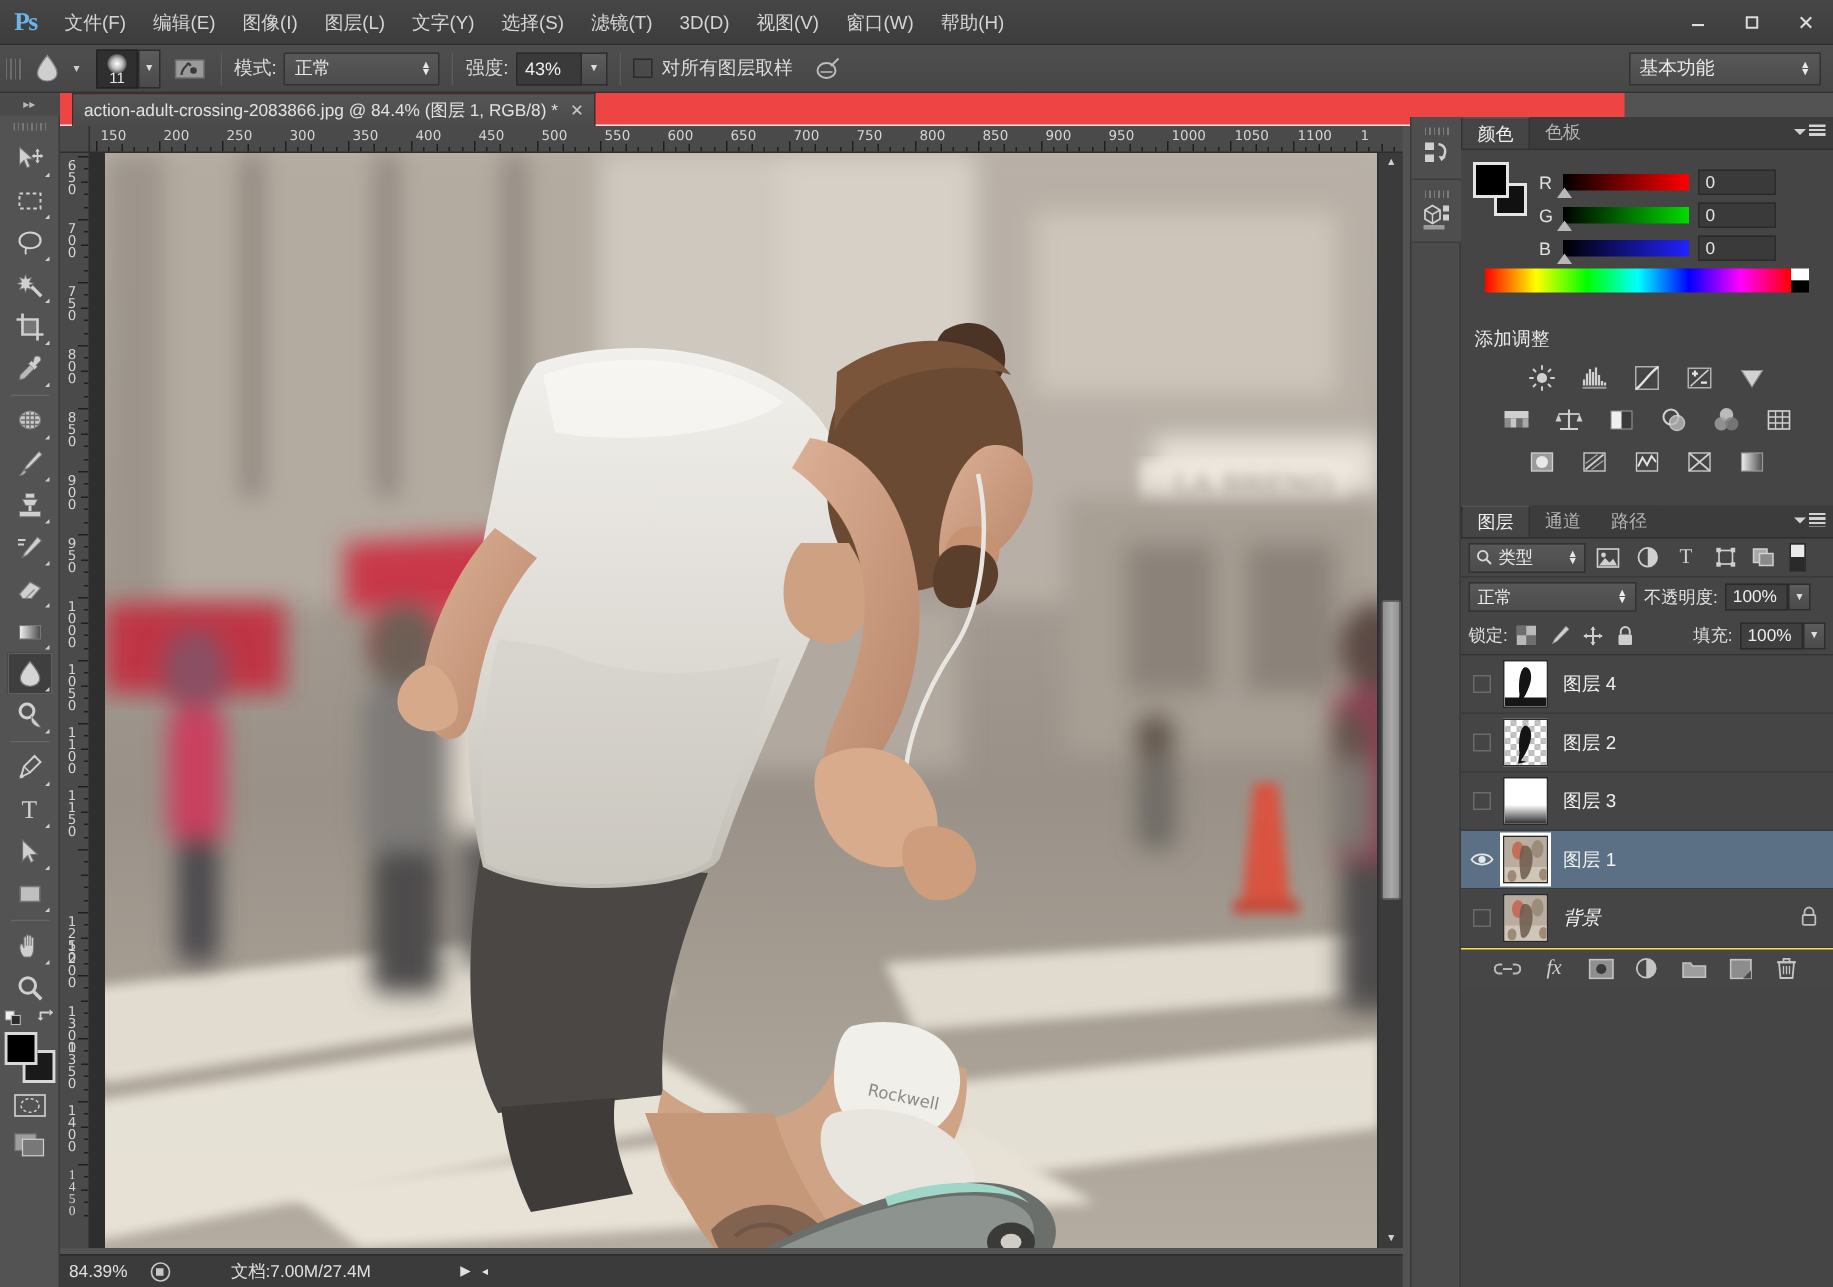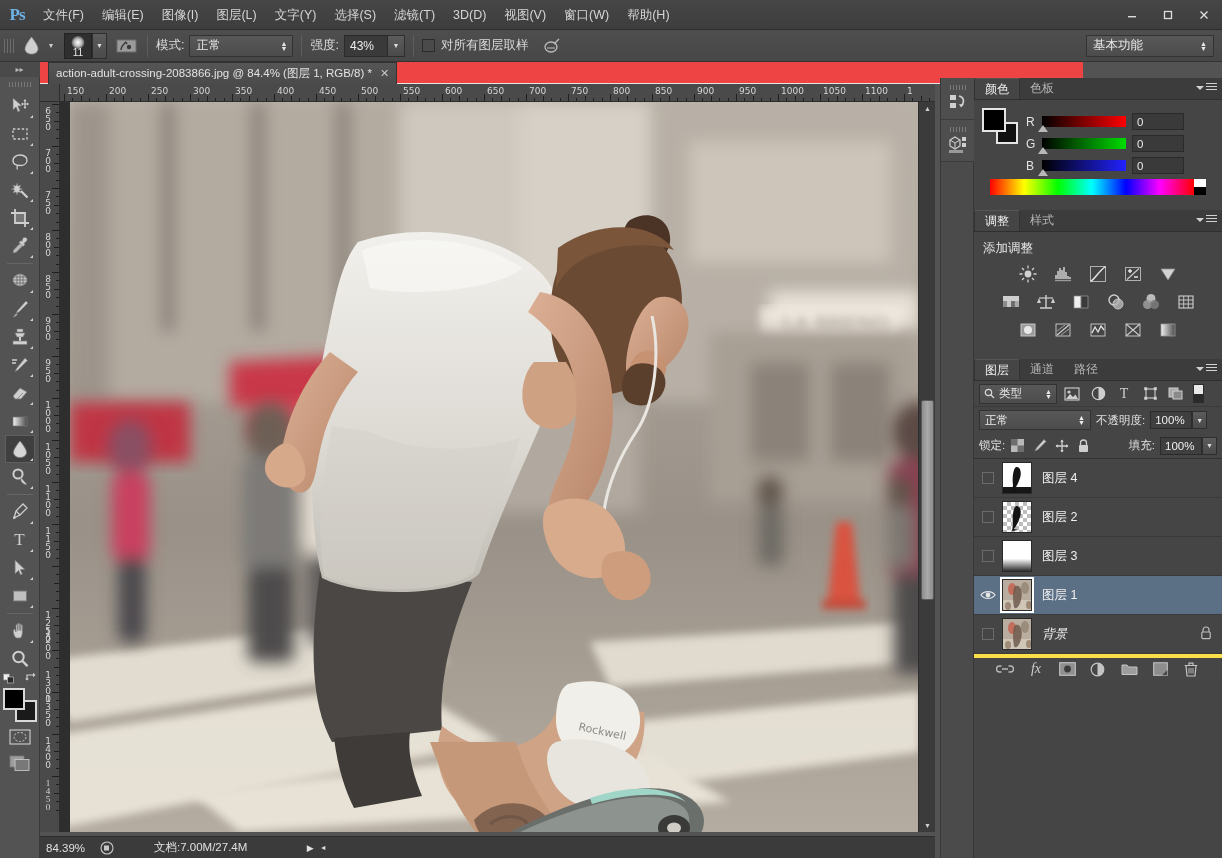--- a/index.html
+++ b/index.html
@@ -280,21 +280,21 @@
   .layer-item { height: 39px; display: flex; align-items: center; border-bottom: 1px solid #3a3a3a;
     position: relative; }
   .layer-item.selected { background: #5b6f85; }
   .eye-cell { width: 28px; height: 39px; display: flex; align-items: center; justify-content: center; }
   .eye-box { width: 12px; height: 12px; border: 1px solid #6b6b6b; }
   .thumb { width: 30px; height: 32px; border: 1px solid #2a2a2a; background: #fff; position: relative; overflow: hidden; }
   .thumb.sel-thumb { outline: 2px solid #ffffff; outline-offset: 0px; }
   .layer-name { margin-left: 10px; font-size: 12.5px; color: #f0f0f0; }
   .lock-badge { position: absolute; right: 10px; }
 
-  .layer-footer { height: 26px; background: #464646; border-top: 4px solid #fde047;
+  .layer-footer { height: 26px; background: #464646; border-top: 1px solid #fde047;
     display: flex; align-items: center; justify-content: center; gap: 13px; }
   .lf-icon { width: 18px; height: 18px; display: flex; align-items: center; justify-content: center; }
 
   .checker {
     background-image:
       linear-gradient(45deg,#bdbdbd 25%,transparent 25%,transparent 75%,#bdbdbd 75%),
       linear-gradient(45deg,#bdbdbd 25%,transparent 25%,transparent 75%,#bdbdbd 75%);
     background-size: 8px 8px; background-position: 0 0, 4px 4px; background-color: #fff;
   }
 </style>
@@ -1076,28 +1076,20 @@
           <div class="spec-ramp"></div>
           <div class="spec-wb">
             <div style="flex:1;background:#fff;"></div>
             <div style="flex:1;background:#000;"></div>
           </div>
         </div>
       </div>
     </div>
 
     <div class="panel" style="margin-top:4px;">
-      <div class="panel-tabs" id="adj-tabs">
-        <div class="ptab active">调整</div>
-          <div class="ptab">样式</div>
-          <div class="pmenu">
-          <span class="tri"></span>
-            <span class="bars"></span>
-        </div>
-      </div>
       <div class="adj-body">
         <div class="adj-title">添加调整</div>
 
         <div class="adj-row">
           <div class="adj-icon">
             <svg width="20" height="20" viewBox="0 0 20 20">
                 <circle cx="10" cy="10" r="3.4" fill="#d0d0d0"></circle>
             <g stroke="#d0d0d0" stroke-width="1.3">
                   <path d="M10 1.5 L10 4.5 M10 15.5 L10 18.5 M1.5 10 L4.5 10 M15.5 10 L18.5 10 M4 4 L6 6 M14 14 L16 16 M16 4 L14 6 M6 14 L4 16"></path>
                 </g>

